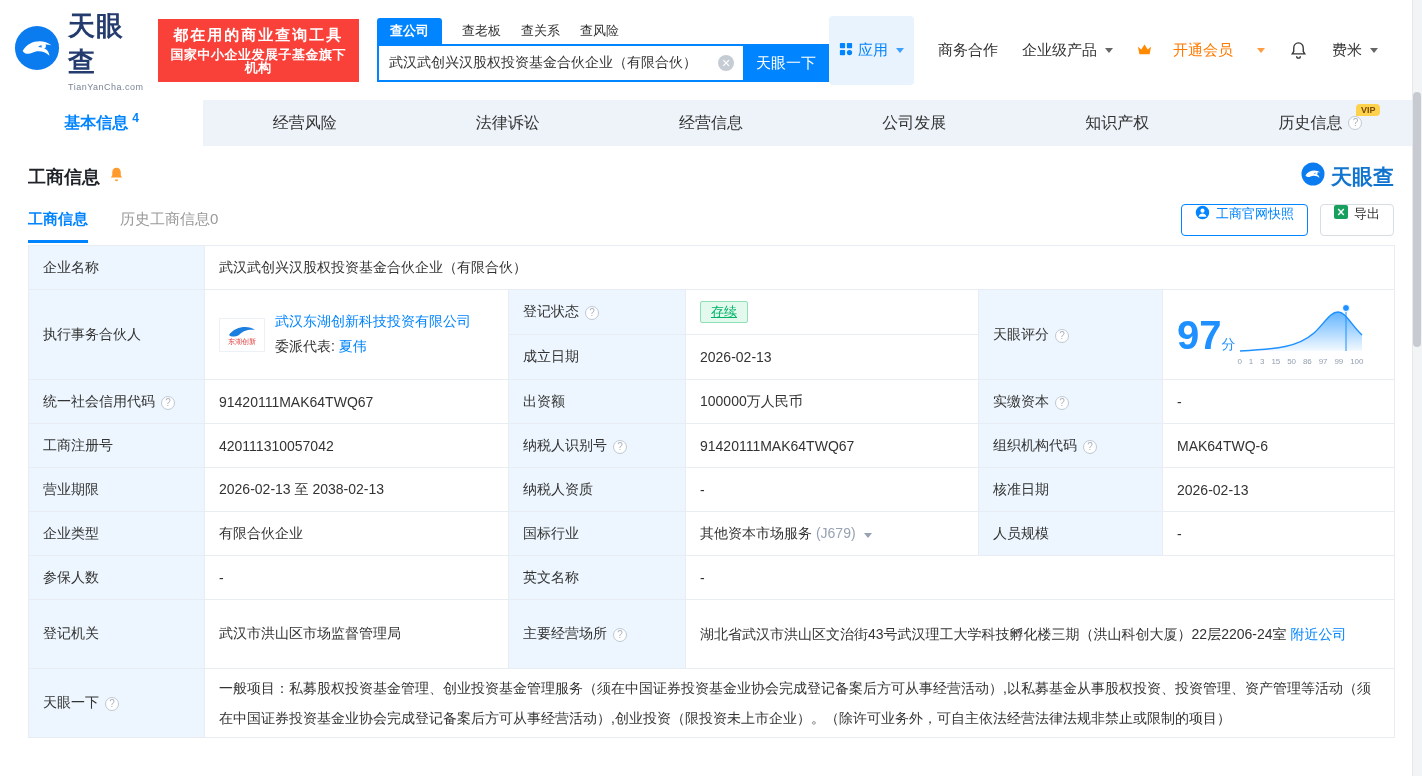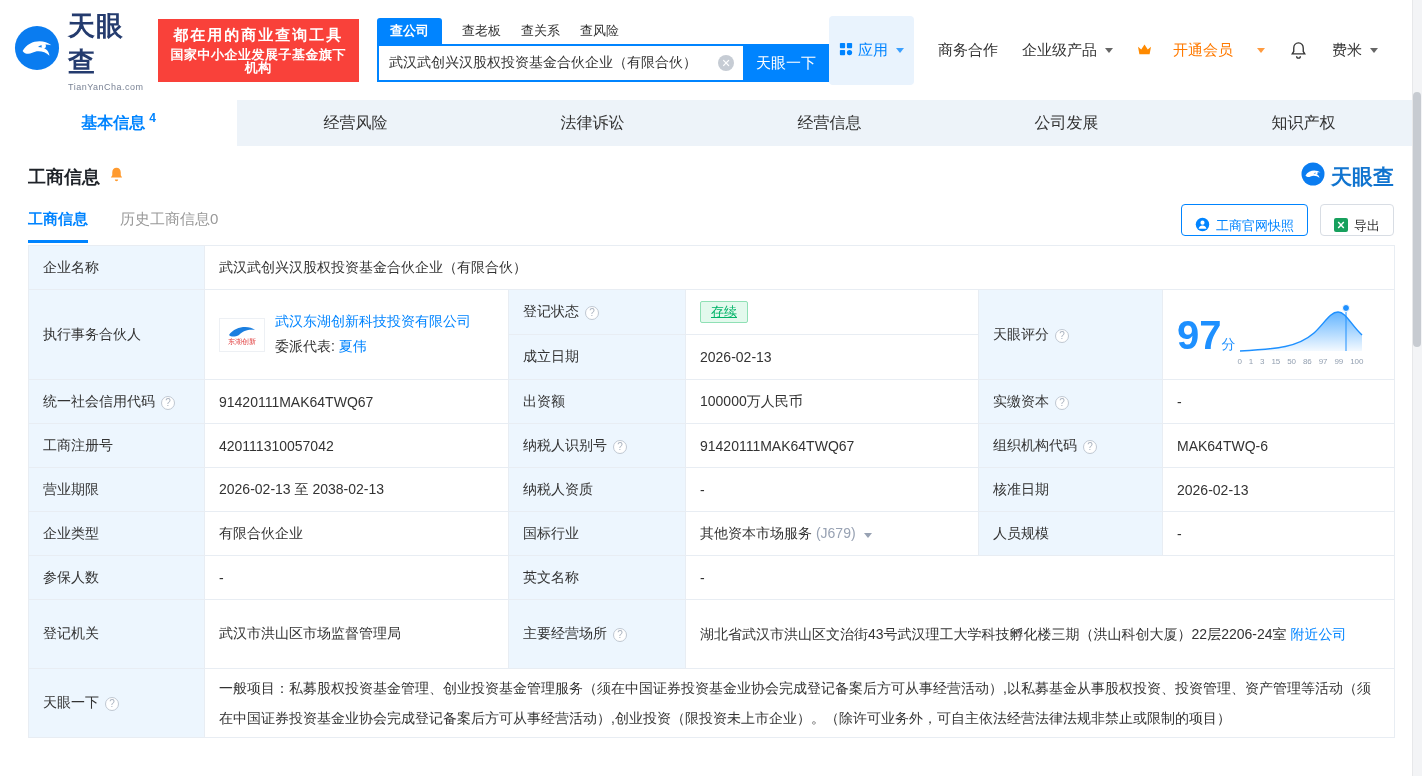--- a/index.html
+++ b/index.html
@@ -44,21 +44,21 @@
   
   .sechead { display:flex; align-items:center; padding:16px 28px 8px; }
   .sectitle { font-size:18px; font-weight:bold; color:#1f2329; }
   .watermark { margin-left:auto; display:flex; align-items:center; gap:6px; font-size:21px; font-weight:bold; color:#1174cf; }
 
   .subtabs { display:flex; align-items:flex-end; padding:0 28px; gap:32px; height:44px; }
   .subtab { font-size:15px; padding-bottom:14px; cursor:pointer; }
   .subtab.active { color:#0084ff; font-weight:bold; border-bottom:3px solid #0084ff; padding-bottom:11px; }
   .subtab.inactive { color:#999; }
   .tab-actions { margin-left:auto; display:flex; gap:12px; margin-bottom:7px; }
-  .btn { height:32px; border-radius:4px; font-size:13px; display:flex; align-items:flex-end; gap:6px; padding:0 13px; cursor:pointer; background:#fff; font-family:inherit; }
+  .btn { height:32px; border-radius:4px; font-size:13px; display:flex; align-items:flex-start; gap:6px; padding:0 13px; cursor:pointer; background:#fff; font-family:inherit; }
   .btn-blue { border:1px solid #0084ff; color:#0084ff; }
   .btn-gray { border:1px solid #d8dde4; color:#333; }
 
   
   table.info { width:1366px; margin:2px 28px 0; border-collapse:collapse; table-layout:fixed; }
   table.info td { border:1px solid #e8edf3; padding:4px 14px; font-size:14px; color:#333; height:44px; }
   td.lbl { background:#edf6fe; }
   .badge-green { display:inline-block; background:#e3f9ed; border:1px solid #8fe0b5; color:#00b368; font-size:13px; padding:1px 10px; border-radius:2px;text-decoration:underline; }
   .lnk { color:#0084ff; cursor:pointer; }
   .partner { display:flex; align-items:center; gap:10px; }
@@ -173,20 +173,25 @@
       <span>法律诉讼</span>
     </div>
     <div class="anchor">
       <span>经营信息</span>
     </div>
     <div class="anchor">
       <span>公司发展</span>
     </div>
     <div class="anchor">
       <span>知识产权</span>
+    </div>
+    <div class="anchor">
+      <span class="vip-tag">VIP</span>
+      <span>历史信息</span>
+      <span class="qcirc"></span>
     </div>
   </div>
 
   <div class="sechead">
     <span class="sectitle">工商信息</span>
     <span style="margin-left:8px;">
       <svg width="17" height="17" viewBox="0 0 20 20">
           <path d="M10 2c-3 0-5 2.4-5 5.5V11l-1.6 2.6h13.2L15 11V7.5C15 4.4 13 2 10 2z" fill="#ff9a2e"></path>
           <path d="M8 16a2 2 0 004 0z" fill="#ff9a2e"></path>
         </svg>

